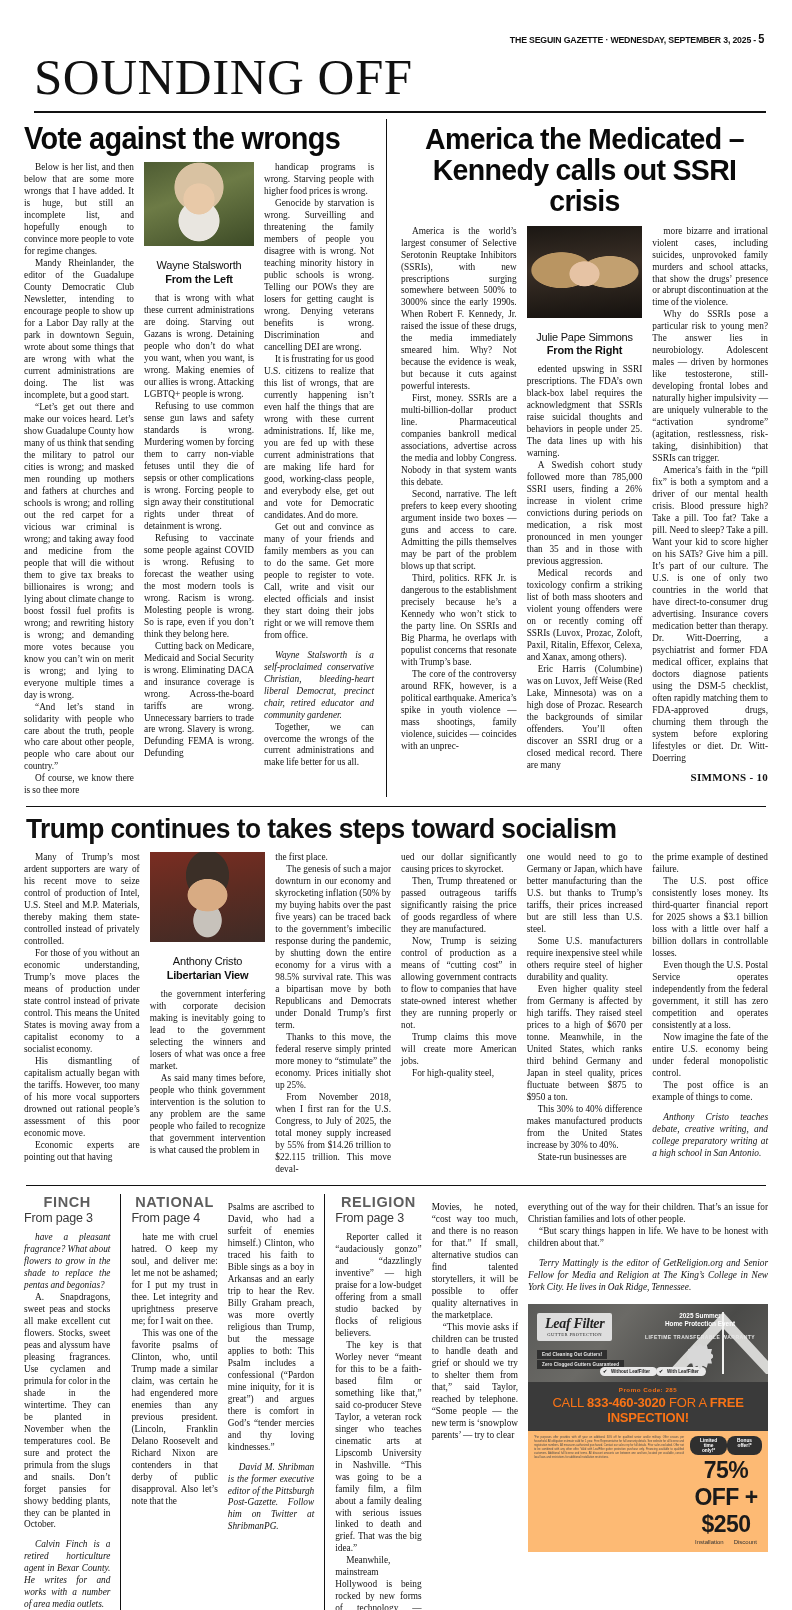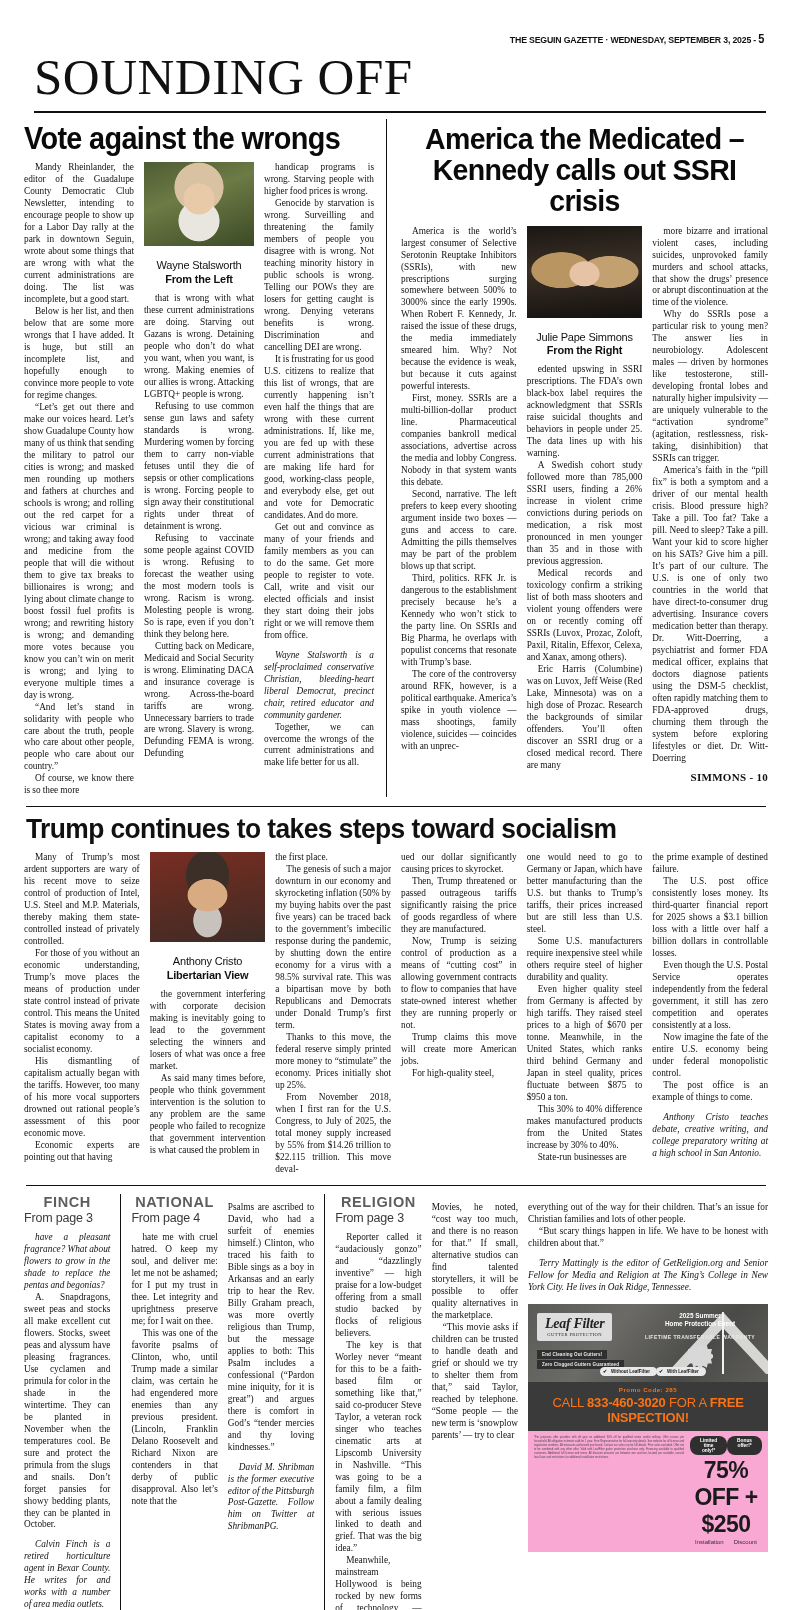--- a/index.html
+++ b/index.html
@@ -168,21 +168,21 @@
      clip-path: polygon(50% 0%,61% 13%,76% 6%,80% 22%,96% 22%,92% 38%,106% 50%,92% 62%,96% 78%,80% 78%,76% 94%,61% 87%,50% 100%,39% 87%,24% 94%,20% 78%,4% 78%,8% 62%,-6% 50%,8% 38%,4% 22%,20% 22%,24% 6%,39% 13%);}
   .ad-roof { position:absolute; left:120px; top:4px; width:150px; height:72px; }
   .ad-call {
     background:#3a3a3a; color:#f97316; text-align:center;
     font-family:"Liberation Sans",sans-serif;
     padding:4px 0 6px;
   }
   .ad-promo { font-size:6.2px; letter-spacing:0.5px; font-weight:700; padding-bottom:2px;}
   .ad-callline { font-size:13px; letter-spacing:-0.2px; }
   .ad-callline b { font-weight:700; }
-  .ad-bottom { background:#f9a8d4; display:flex; padding:5px 6px 7px; gap:6px; }
+  .ad-bottom { background:#fdba74; display:flex; padding:5px 6px 7px; gap:6px; }
   .ad-fine { width:150px; font-family:"Liberation Sans",sans-serif; font-size:2.7px; line-height:1.5; color:#4a4a4a; text-align:justify;}
   .ad-offer { flex:1; text-align:center; position:relative; }
   .ad-badges { display:flex; justify-content:space-around; }
   .ad-badge { background:#2f2f2f; color:#fff; font-family:"Liberation Sans",sans-serif;
               font-size:4.8px; padding:2px 10px; border-radius:8px; font-weight:700;}
   .ad-big { font-family:"Liberation Sans",sans-serif; font-weight:700; font-size:23px; color:#1b1b1b; letter-spacing:-0.5px; margin-top:2px;}
   .ad-sub { display:flex; justify-content:space-around; font-family:"Liberation Sans",sans-serif; font-size:6px; color:#333; margin-top:1px;}
 </style>
 </head>
 <body>
@@ -196,22 +196,22 @@
 
   <div class="sounding">SOUNDING OFF</div>
   <div class="rule-thick"></div>
 
   <div class="toprow">
 
     <div class="pkg-left">
       <div class="hl hl-left">Vote against the wrongs</div>
       <div class="cols3">
         <div class="col">
+          <p class="bodytext">Below is her list, and then below that are some more wrongs that I have added. It is huge, but still an incomplete list, and hopefully enough to convince more people to vote for regime changes.</p>
           <p class="bodytext">Mandy Rheinlander, the editor of the Guadalupe County Democratic Club Newsletter, intending to encourage people to show up for a Labor Day rally at the park in downtown Seguin, wrote about some things that are wrong with what the current administrations are doing. The list was incomplete, but a good start.</p>
-          <p class="bodytext">Below is her list, and then below that are some more wrongs that I have added. It is huge, but still an incomplete list, and hopefully enough to convince more people to vote for regime changes.</p>
           <p class="bodytext">“Let’s get out there and make our voices heard. Let’s show Guadalupe County how many of us think that sending the military to patrol our cities is wrong; and masked men rounding up mothers and fathers at churches and schools is wrong; and rolling out the red carpet for a vicious war criminal is wrong; and taking away food and medicine from the people that will die without them to give tax breaks to billionaires is wrong; and lying about climate change to boost fossil fuel profits is wrong; and rewriting history is wrong; and demanding more votes because you know you can’t win on merit is wrong; and lying to everyone multiple times a day is wrong.</p>
           <p class="bodytext">“And let’s stand in solidarity with people who care about the truth, people who care about other people, people who care about our country.”</p>
           <p class="bodytext">Of course, we know there is so thee more</p>
         </div>
         <div class="col">
           <div class="mug">
             <div class="photo" style="height:84px;background:
                 radial-gradient(circle at 50% 44%, #e8c9a8 0 21%, rgba(0,0,0,0) 22%),
                 radial-gradient(circle at 50% 70%, #e9e6e0 0 25%, rgba(0,0,0,0) 26%),
                 radial-gradient(circle at 50% 30%, #d9c2a2 0 30%, rgba(0,0,0,0) 31%),

